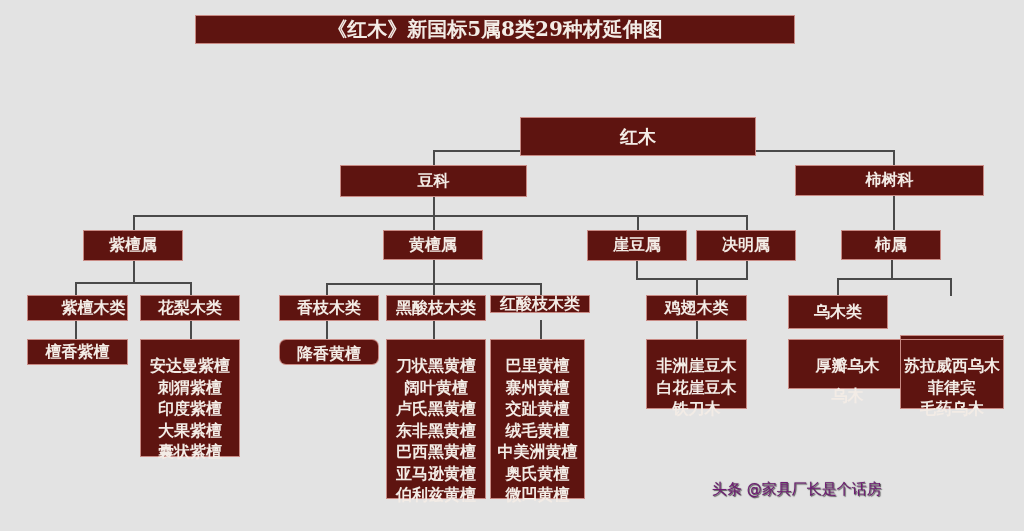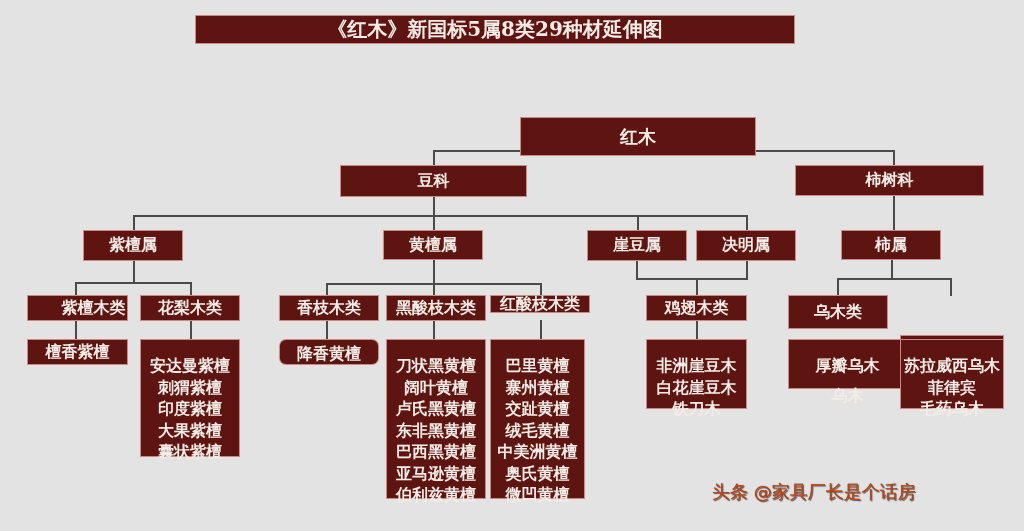--- a/index.html
+++ b/index.html
@@ -19,21 +19,21 @@
   .title {
     position:absolute; left:196px; top:16px; width:598px; height:27px;
     background:#5e1410; color:#f3ece6; font-size:20px; font-weight:bold;
     display:flex; align-items:center; justify-content:center;
     box-shadow:0 0 0 1px #c98a84;
   }
   .ln { position:absolute; background:#4a4a4a; }
   .h { height:2px; }
   .v { width:2px; }
   .watermark {
-    position:absolute; left:712px; top:480px; font-size:18px; color:#c2410c;
+    position:absolute; left:712px; top:480px; font-size:15px; color:#701a75;
     font-family:"DejaVu Sans","Liberation Sans",sans-serif;
     text-shadow:1px 1px 1px #555, 0 0 1px #777;
   }
 </style>
 </head>
 <body>
 
 <div class="title">《红木》新国标5属8类29种材延伸图</div>
 
 <div class="ln h" style="left:433px;top:150px;width:460px;"></div>

